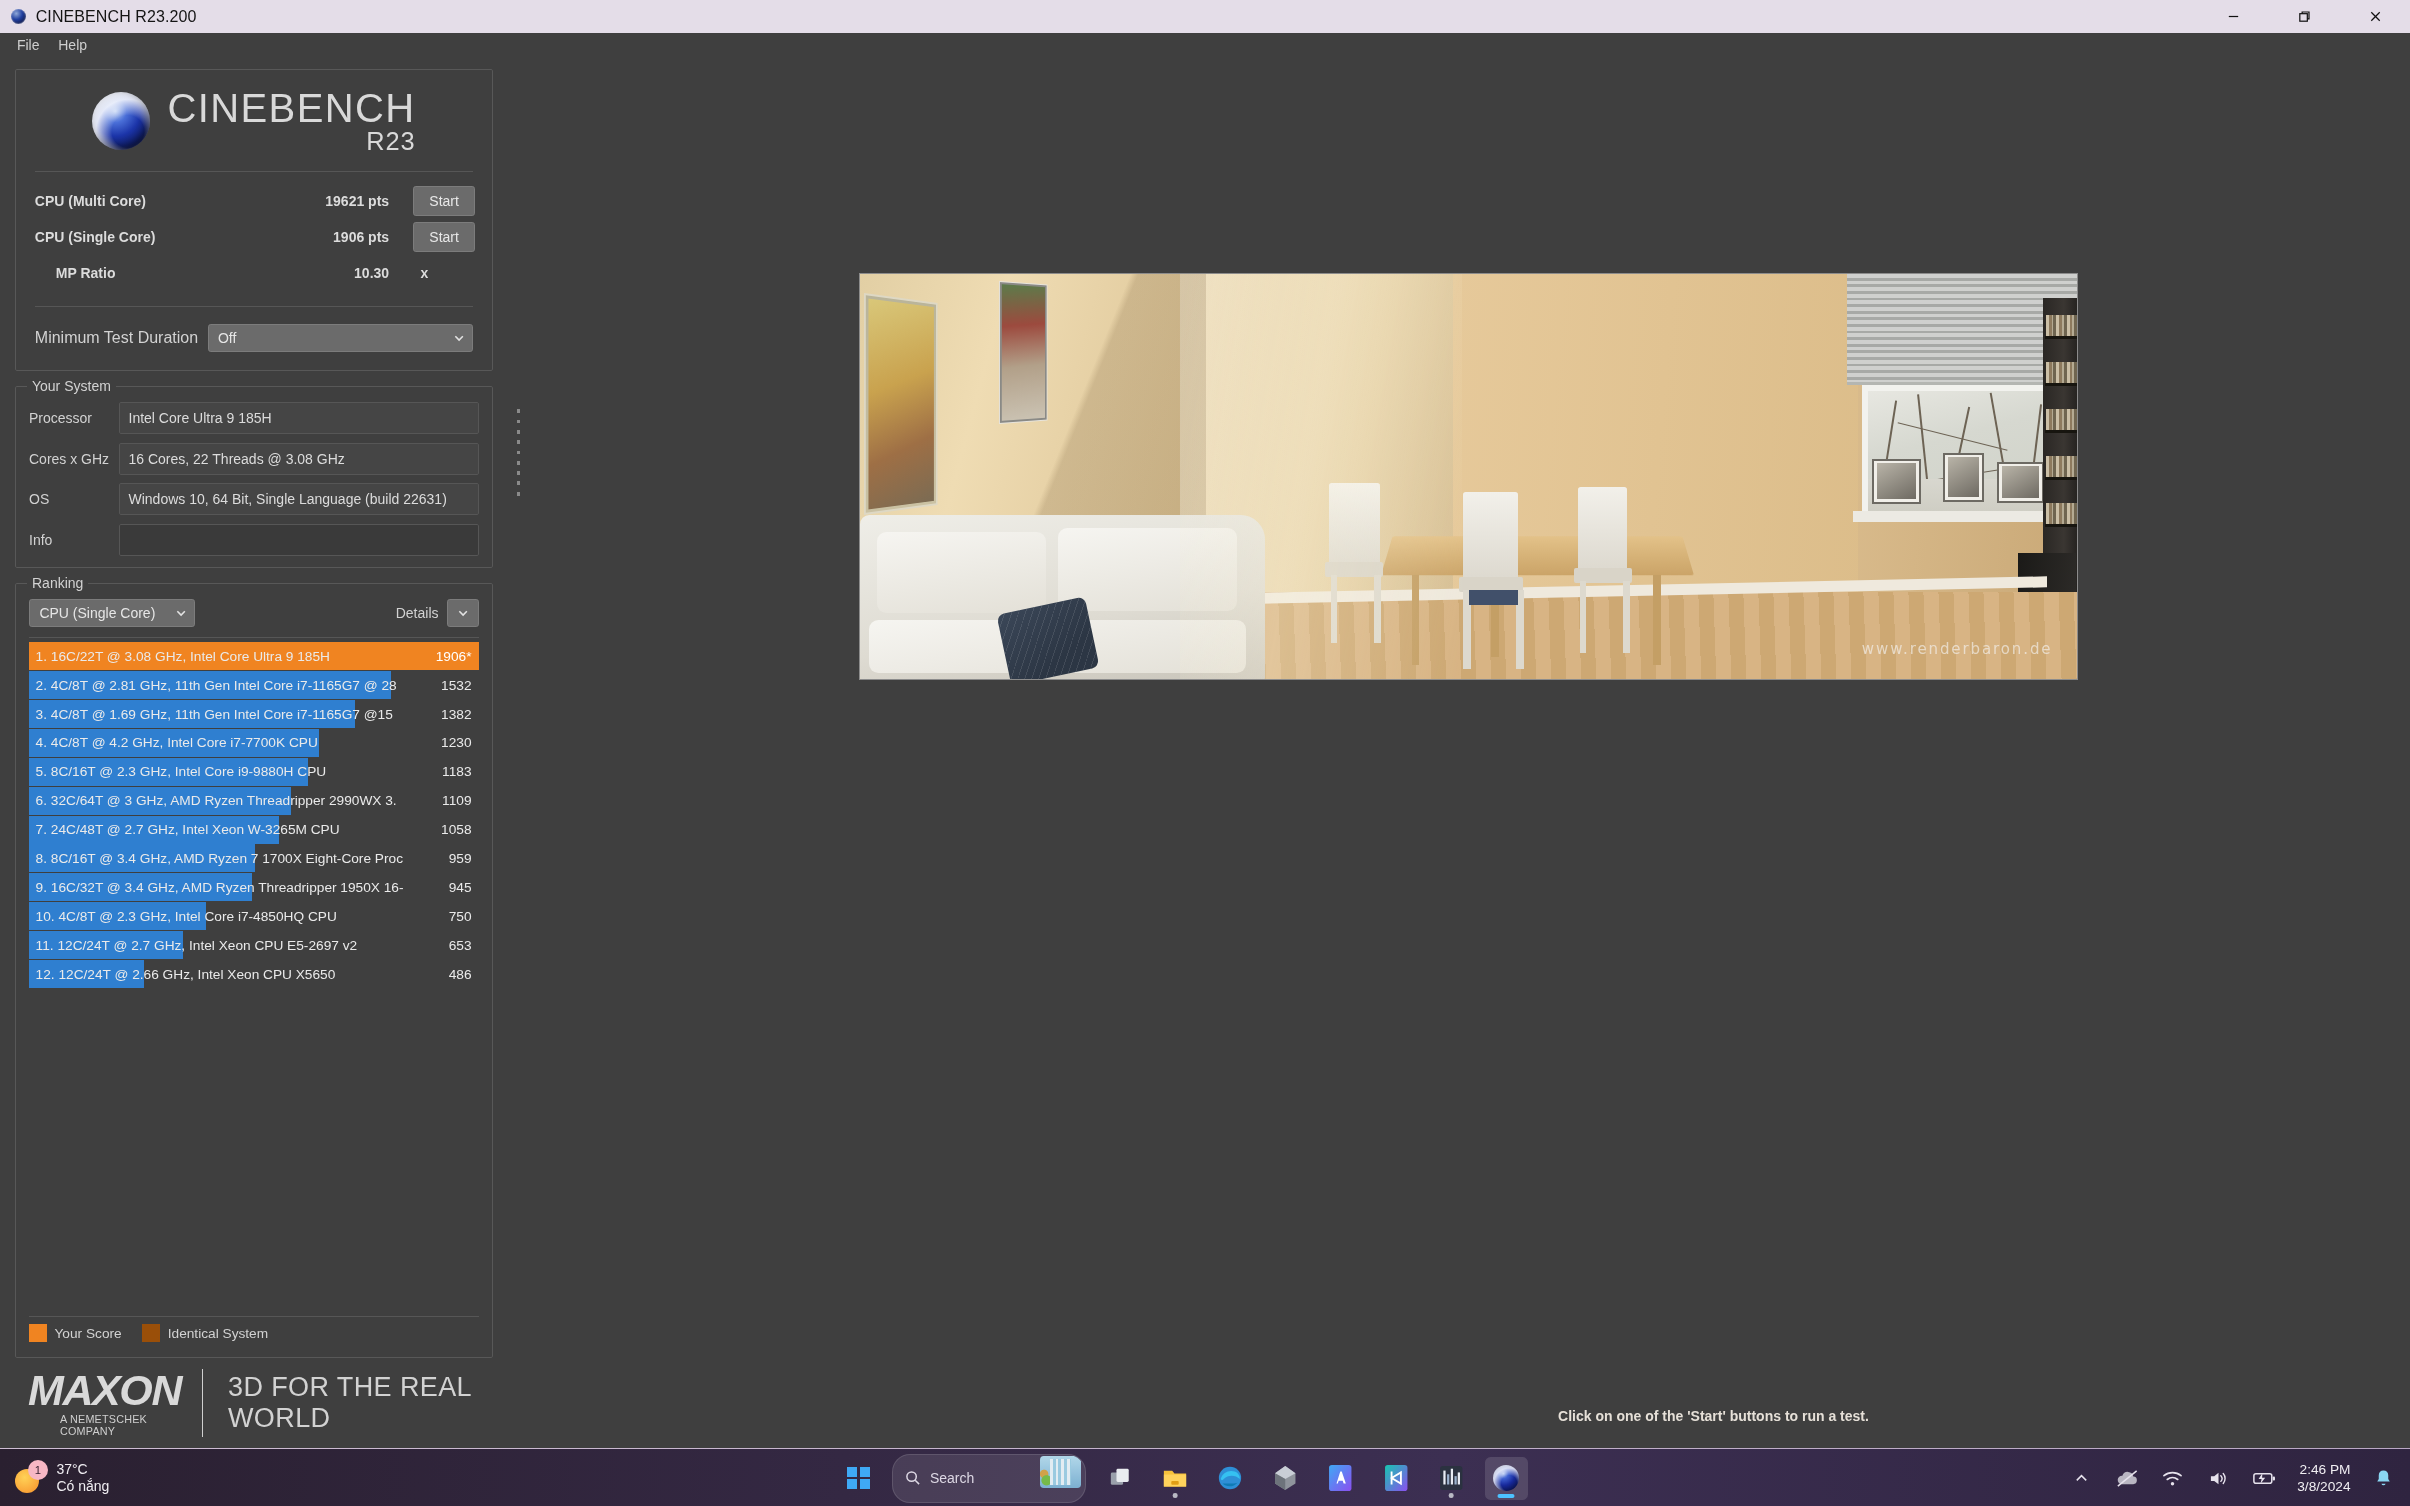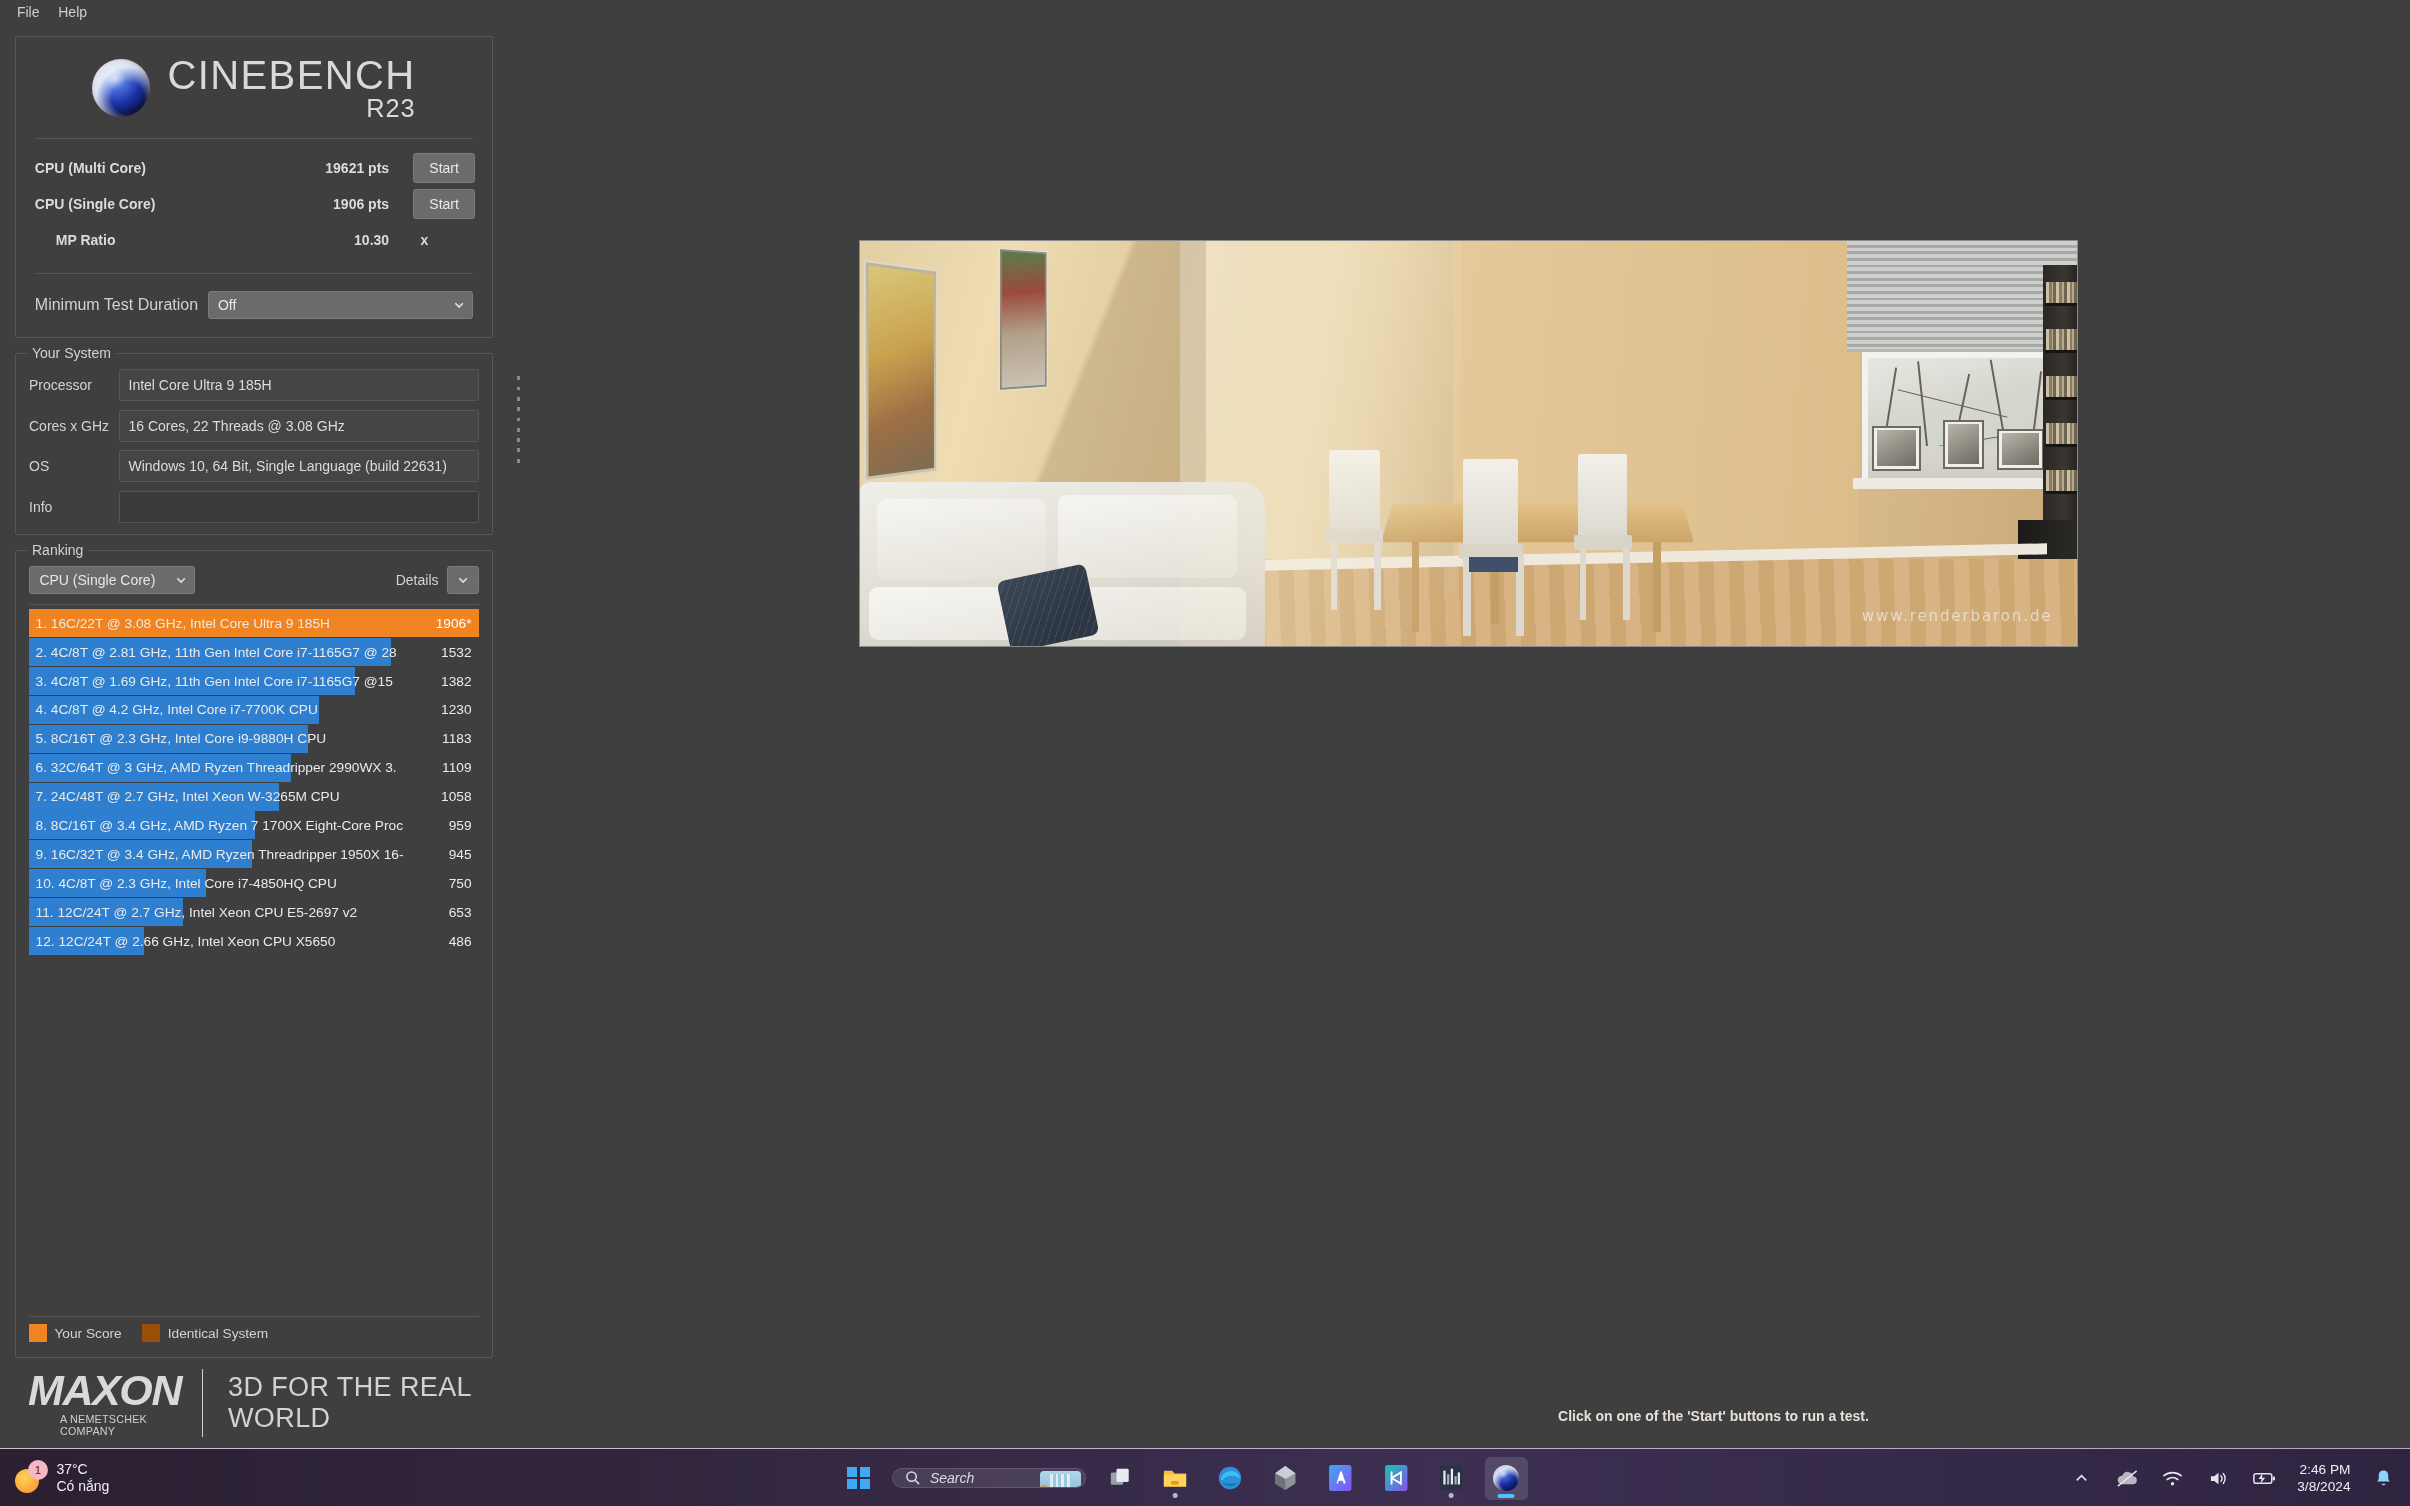--- a/index.html
+++ b/index.html
@@ -382,27 +382,26 @@
   .tb-icon-btn {
     width: 43px; height: 43px; border-radius: 5.6px;
     display: flex; align-items: center; justify-content: center;
     position: relative; cursor: pointer;
   }
   .tb-icon-btn.active { background: rgba(255,255,255,.13); }
   .run-dot { position:absolute; bottom:1.9px; left:50%; transform:translateX(-50%); width:4.7px; height:4.7px; border-radius:50%; background:#b9b9c4; }
   .run-bar { position:absolute; bottom:1.9px; left:50%; transform:translateX(-50%); width:17px; height:3.8px; border-radius:1.9px; background:#4cc2ff; }
 
   #search-pill {
-    width: 194px; height: 20px; border-radius: 18px;
+    width: 194px; height: 49px; border-radius: 18px;
     background: rgba(255,255,255,.10);
     border: 0.9px solid rgba(255,255,255,.12);
     display: flex; align-items: center; gap: 8.5px;
     padding-left: 12.2px; position: relative; overflow: hidden;
     cursor: text;
-    font-style: italic;
   }
   #search-pill .s-txt { font-size: 14px; color: #ddd8e4; }
   #search-pill .s-art {
     position: absolute; right: 3.8px; top: 1.9px; width: 41px; height: 32px;
     background:
       radial-gradient(circle at 16% 76%, #79c24a 0 4.7px, transparent 5.6px),
       radial-gradient(circle at 10% 56%, #d9a84a 0 3.8px, transparent 4.7px),
       linear-gradient(180deg, #b7e0f2 0%, #7fb7d9 100%);
     border-radius: 3.8px;
     opacity: .95;
@@ -421,20 +420,43 @@
   .winlogo { width:22.6px; height:22.6px; display:grid; grid-template-columns:1fr 1fr; grid-template-rows:1fr 1fr; gap:2.4px; }
   .winlogo i { background:#3fa9f5; display:block; }
 </style>
 </head>
 <body>
 
 <div id="desktop">
 
   <div id="app-window">
 
+    <div id="titlebar">
+      <div class="tb-icon"></div>
+      <div class="tb-title">CINEBENCH R23.200</div>
+      <div class="win-controls">
+        <div class="win-btn">
+          <svg width="15" height="15" viewBox="0 0 16 16">
+              <line x1="3" y1="8" x2="13" y2="8" stroke="currentColor" stroke-width="1.3"></line>
+            </svg>
+        </div>
+        <div class="win-btn">
+          <svg width="15" height="15" viewBox="0 0 16 16">
+            <rect x="3" y="5" width="8" height="8" fill="none" stroke="currentColor" stroke-width="1.3"></rect>
+            <path d="M5.5 5V3.2h7.3v7.3H11" fill="none" stroke="currentColor" stroke-width="1.3"></path>
+          </svg>
+        </div>
+        <div class="win-btn close">
+          <svg width="15" height="15" viewBox="0 0 16 16">
+            <line x1="3.5" y1="3.5" x2="12.5" y2="12.5" stroke="currentColor" stroke-width="1.3"></line>
+            <line x1="12.5" y1="3.5" x2="3.5" y2="12.5" stroke="currentColor" stroke-width="1.3"></line>
+          </svg>
+        </div>
+      </div>
+    </div>
 
     <div id="menubar">
       <div class="menu-item">File</div>
       <div class="menu-item">Help</div>
     </div>
 
     <div id="app-body">
 
       <div id="left-panel">
 

